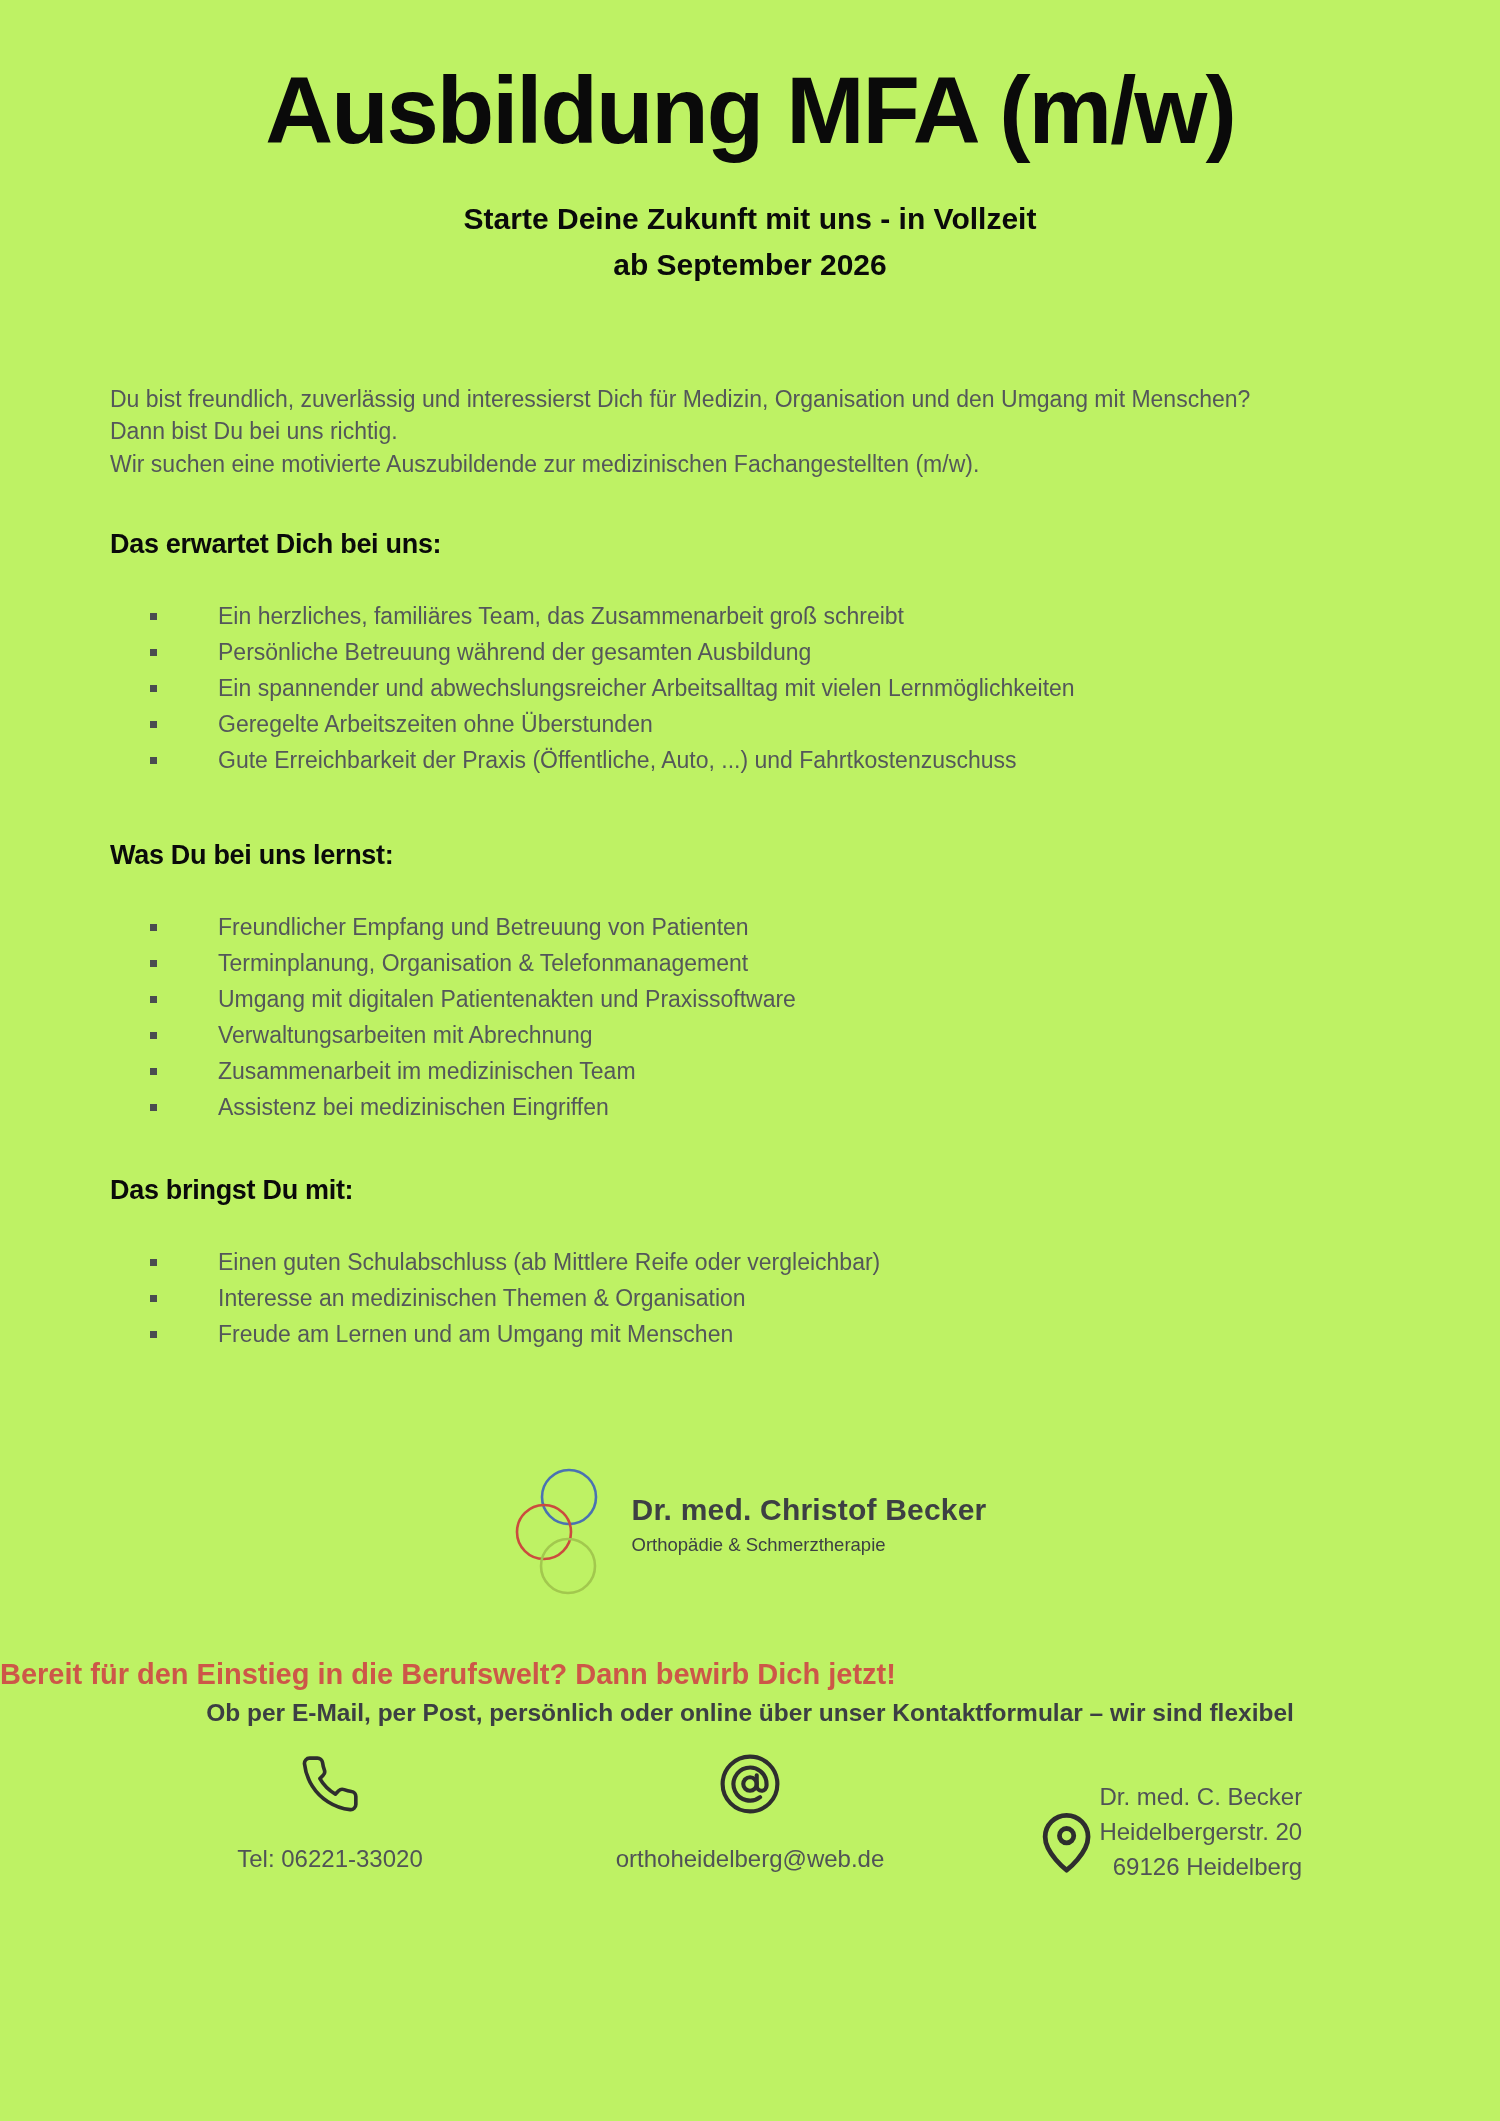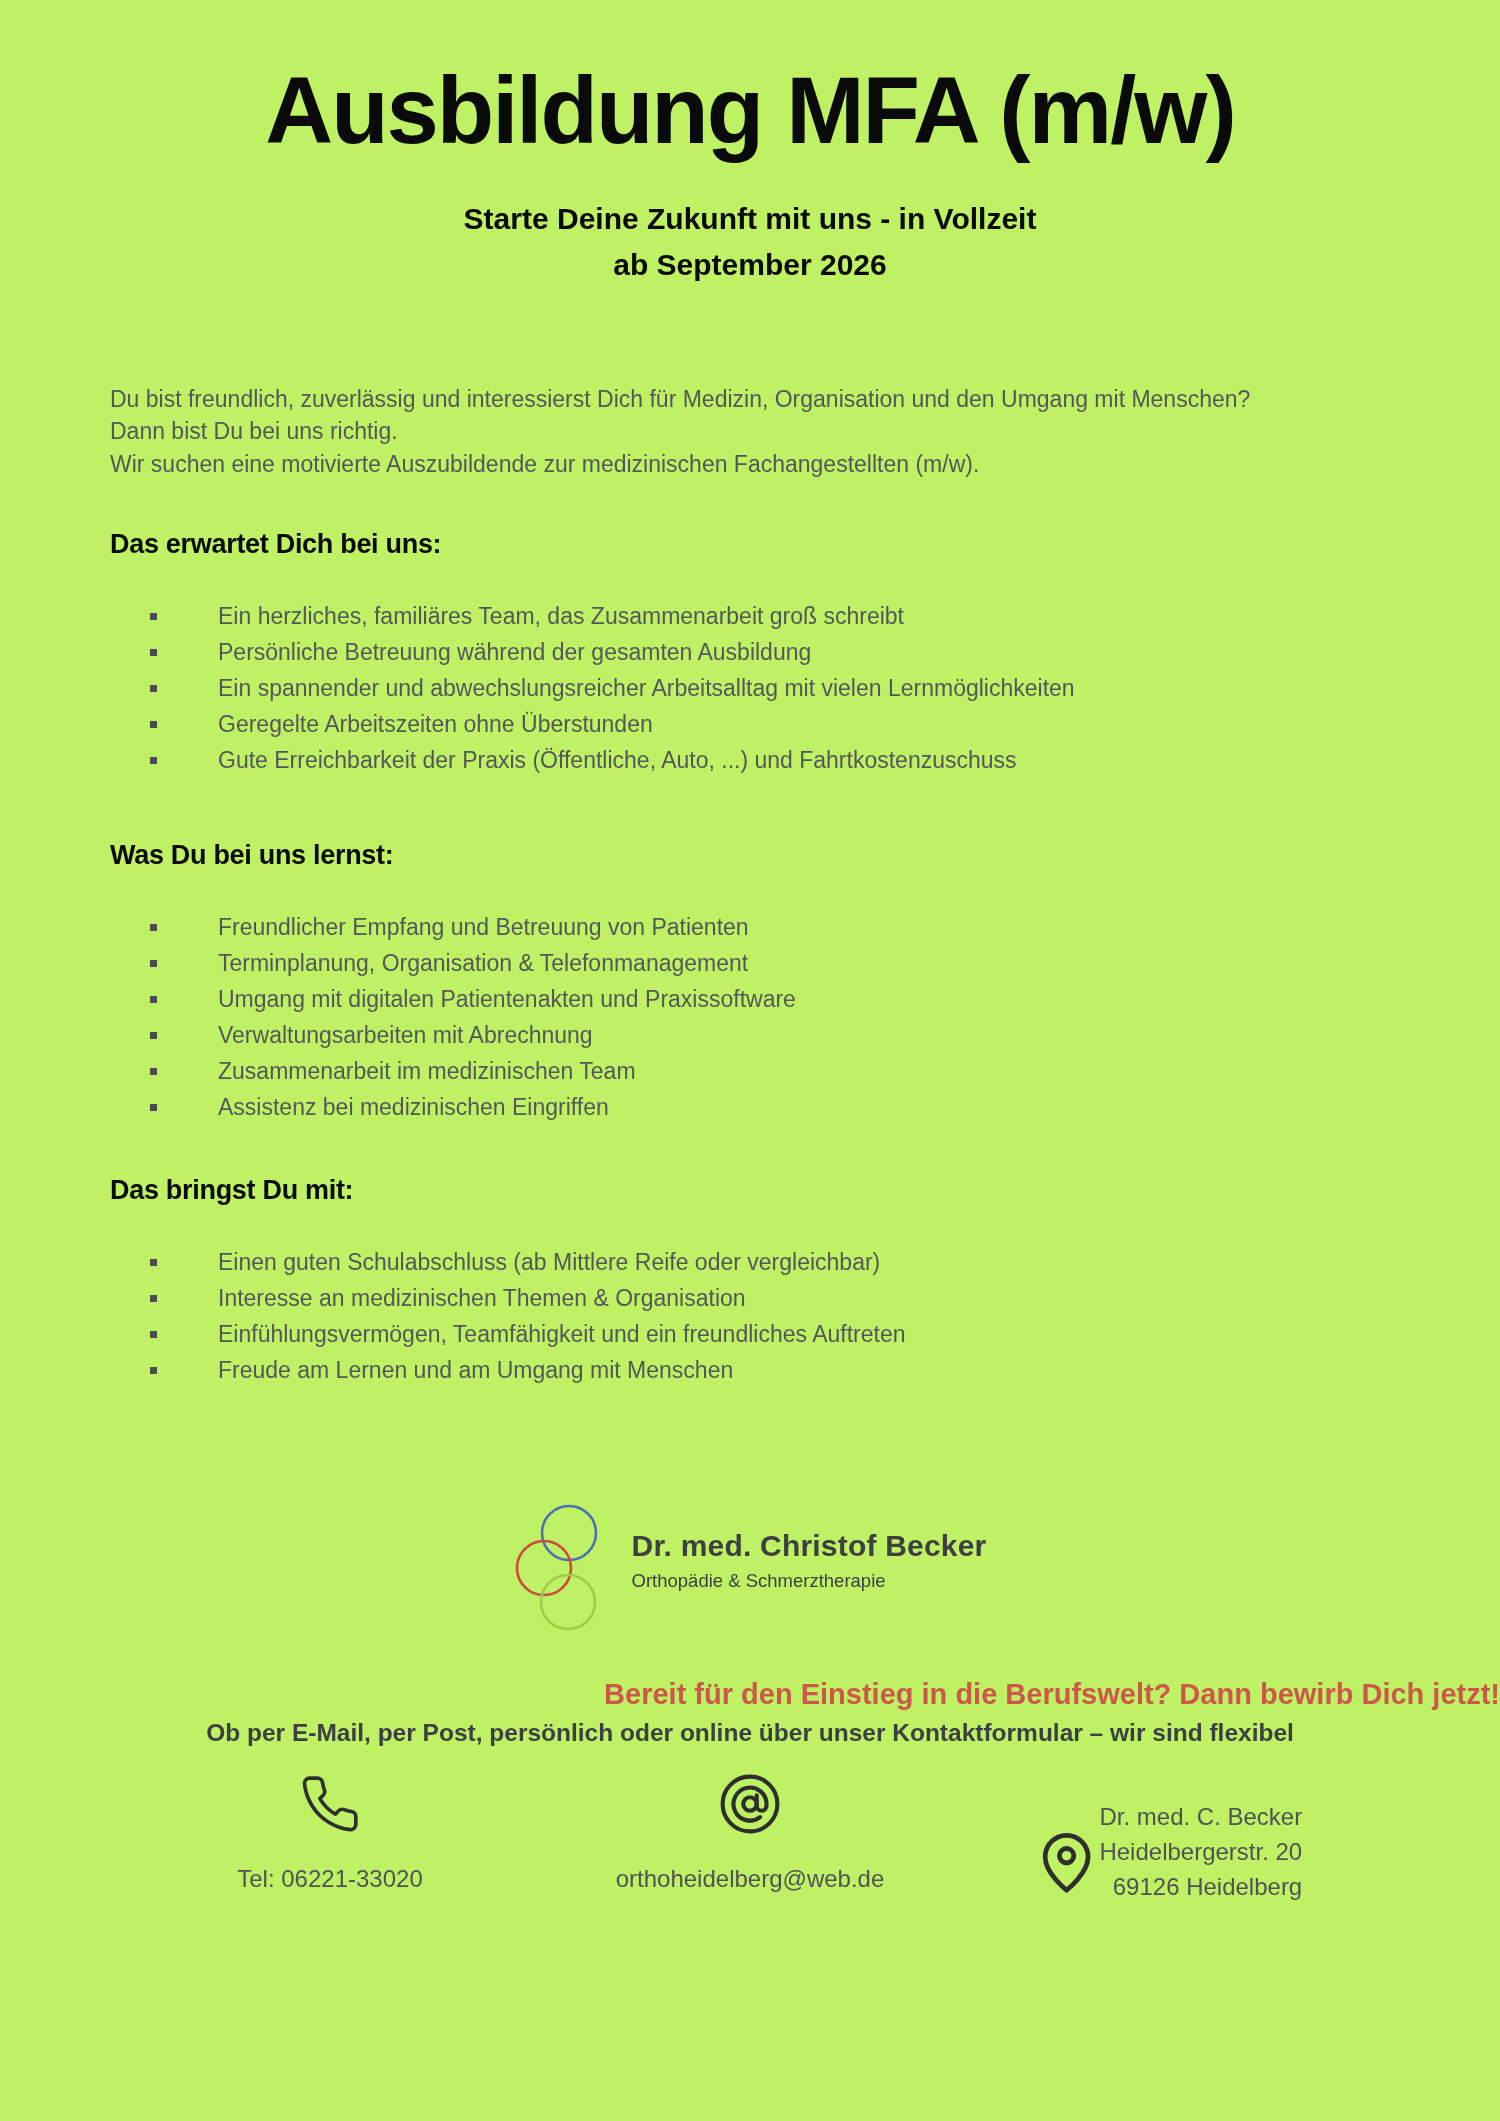--- a/index.html
+++ b/index.html
@@ -69,22 +69,22 @@
   }
   .logo-circles{width:92px;height:134px;display:block;}
   .logo-circles circle{fill:none;stroke-width:2.6px;}
   .logo-circles .c-blue{stroke:var(--circle-blue);}
   .logo-circles .c-red{stroke:var(--circle-red);}
   .logo-circles .c-green{stroke:var(--circle-green);}
   .logo-text{display:flex;flex-direction:column;gap:7px;padding-bottom:14px;}
   .logo-name{font-size:30px;font-weight:700;color:var(--logo-gray);letter-spacing:0.2px;}
   .logo-tagline{font-size:18.5px;color:var(--logo-gray);}
   .cta-headline{
-    margin-top:44px;
-    text-align:right;
+    margin-top:60px;
+    text-align:left;
     font-size:29px;font-weight:700;
     color:var(--cta-red);
   }
   .cta-subline{
     margin-top:8px;
     text-align:center;
     font-size:24.5px;font-weight:600;color:#3c3f43;
   }
   .contact-row{
     margin-top:26px;
@@ -140,21 +140,21 @@
       <li><span class="bullet-square"></span><span>Umgang mit digitalen Patientenakten und Praxissoftware</span></li>
       <li><span class="bullet-square"></span><span>Verwaltungsarbeiten mit Abrechnung</span></li>
       <li><span class="bullet-square"></span><span>Zusammenarbeit im medizinischen Team</span></li>
       <li><span class="bullet-square"></span><span>Assistenz bei medizinischen Eingriffen</span></li>
     </ul>
 
     <h2 class="section-heading spaced-md">Das bringst Du mit:</h2>
     <ul class="bullets">
       <li><span class="bullet-square"></span><span>Einen guten Schulabschluss (ab Mittlere Reife oder vergleichbar)</span></li>
       <li><span class="bullet-square"></span><span>Interesse an medizinischen Themen &amp; Organisation</span></li>
-      <li><span class="bullet-square"></span><span>Einfühlungsvermögen, Teamfähigkeit und ein freundliches Auftreten</span></li>
+      <li><span class="bullet-square"></span></li>
       <li><span class="bullet-square"></span><span>Freude am Lernen und am Umgang mit Menschen</span></li>
     </ul>
 
   </div>
 
   <div class="logo-row">
     <svg class="logo-circles" viewBox="0 0 92 134" xmlns="http://www.w3.org/2000/svg">
       <circle class="c-blue" cx="55" cy="33" r="27"></circle>
       <circle class="c-red" cx="30" cy="68" r="27"></circle>
       <circle class="c-green" cx="54" cy="102" r="27"></circle>

